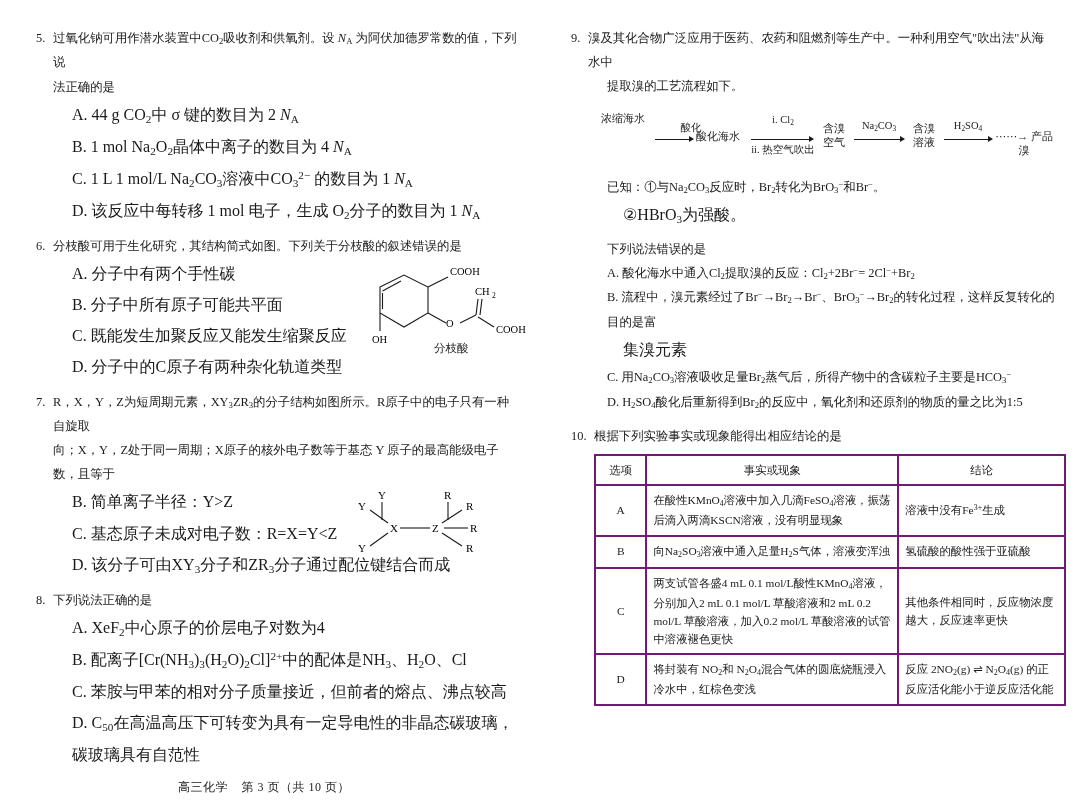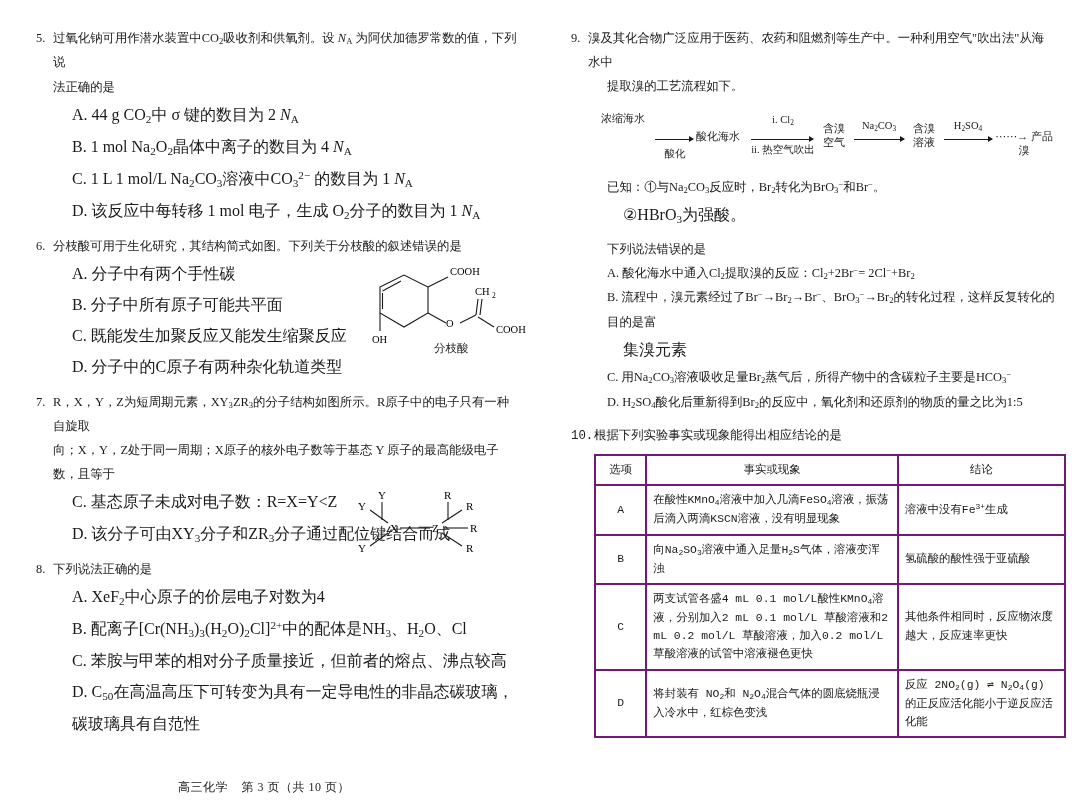--- a/index.html
+++ b/index.html
@@ -166,20 +166,21 @@
     <div class="opt">C. 既能发生加聚反应又能发生缩聚反应</div>
     <div class="opt">D. 分子中的C原子有两种杂化轨道类型</div>
   </div>
 
   <div class="q">
     <div class="qhead">
       <span class="qnum">7.</span>
       R，X，Y，Z为短周期元素，XY<sub>3</sub>ZR<sub>3</sub>的分子结构如图所示。R原子中的电子只有一种自旋取
     </div>
     <div class="qhead">向；X，Y，Z处于同一周期；X原子的核外电子数等于基态 Y 原子的最高能级电子数，且等于</div>
+    <div class="opt">B. 简单离子半径：Y&gt;Z</div>
     <div class="opt">C. 基态原子未成对电子数：R=X=Y&lt;Z</div>
     <div class="opt">D. 该分子可由XY<sub>3</sub>分子和ZR<sub>3</sub>分子通过配位键结合而成</div>
   </div>
 
   <div class="q">
     <div class="qhead">
       <span class="qnum">8.</span>
       下列说法正确的是
     </div>
     <div class="opt">A. XeF<sub>2</sub>中心原子的价层电子对数为4</div>
@@ -254,21 +255,21 @@
   <div class="q">
     <div class="qhead">
       <span class="qnum">9.</span>
       溴及其化合物广泛应用于医药、农药和阻燃剂等生产中。一种利用空气"吹出法"从海水中
     </div>
     <div class="cont">提取溴的工艺流程如下。</div>
 
     <div class="flow">
       <div class="cell" style="left:0; top:4px;">浓缩海水</div>
       <div class="arrowline" style="left:54px; top:32px; width:38px;"></div>
-      <div class="alab" style="left:54px; top:14px; width:40px;margin-top:26px;">酸化</div>
+      <div class="alab" style="left:70px; top:14px; width:40px;">酸化</div>
 
       <div class="cell" style="left:95px; top:22px;">酸化海水</div>
       <div class="arrowline" style="left:150px; top:32px; width:62px;"></div>
       <div class="alab" style="left:146px; top:6px; width:72px;">i. Cl<sub>2</sub></div>
       <div class="alab" style="left:143px; top:36px; width:78px;">ii. 热空气吹出</div>
 
       <div class="cell" style="left:216px; top:14px; width:34px;">含溴<br>空气</div>
       <div class="arrowline" style="left:253px; top:32px; width:50px;"></div>
       <div class="alab" style="left:250px; top:12px; width:56px;">Na<sub>2</sub>CO<sub>3</sub></div>
 
@@ -282,21 +283,21 @@
     <div class="cont">已知：①与Na<sub>2</sub>CO<sub>3</sub>反应时，Br<sub>2</sub>转化为BrO<sub>3</sub><sup>−</sup>和Br<sup>−</sup>。</div>
     <div class="opt ind2">②HBrO<sub>3</sub>为强酸。</div>
     <div class="cont" style="margin-top:6px;">下列说法错误的是</div>
     <div class="cont">A. 酸化海水中通入Cl<sub>2</sub>提取溴的反应：Cl<sub>2</sub>+2Br<sup>−</sup>= 2Cl<sup>−</sup>+Br<sub>2</sub></div>
     <div class="cont">B. 流程中，溴元素经过了Br<sup>−</sup>→Br<sub>2</sub>→Br<sup>−</sup>、BrO<sub>3</sub><sup>−</sup>→Br<sub>2</sub>的转化过程，这样反复转化的目的是富</div>
     <div class="opt ind2">集溴元素</div>
     <div class="cont">C. 用Na<sub>2</sub>CO<sub>3</sub>溶液吸收足量Br<sub>2</sub>蒸气后，所得产物中的含碳粒子主要是HCO<sub>3</sub><sup>−</sup></div>
     <div class="cont">D. H<sub>2</sub>SO<sub>4</sub>酸化后重新得到Br<sub>2</sub>的反应中，氧化剂和还原剂的物质的量之比为1:5</div>
   </div>
 
-  <div class="q" style="margin-top:10px;font-family:Liberation Mono, monospace;">
+  <div class="q" style="margin-top:10px;">
     <div class="qhead" style="padding-left:23px;">
       <span class="qnum wide" style="left:0;">10.</span>
       <span>根据下列实验事实或现象能得出相应结论的是</span>
     </div>
 
     <table class="t10">
       <thead>
         <tr>
           <th>选项</th>
           <th>事实或现象</th>

